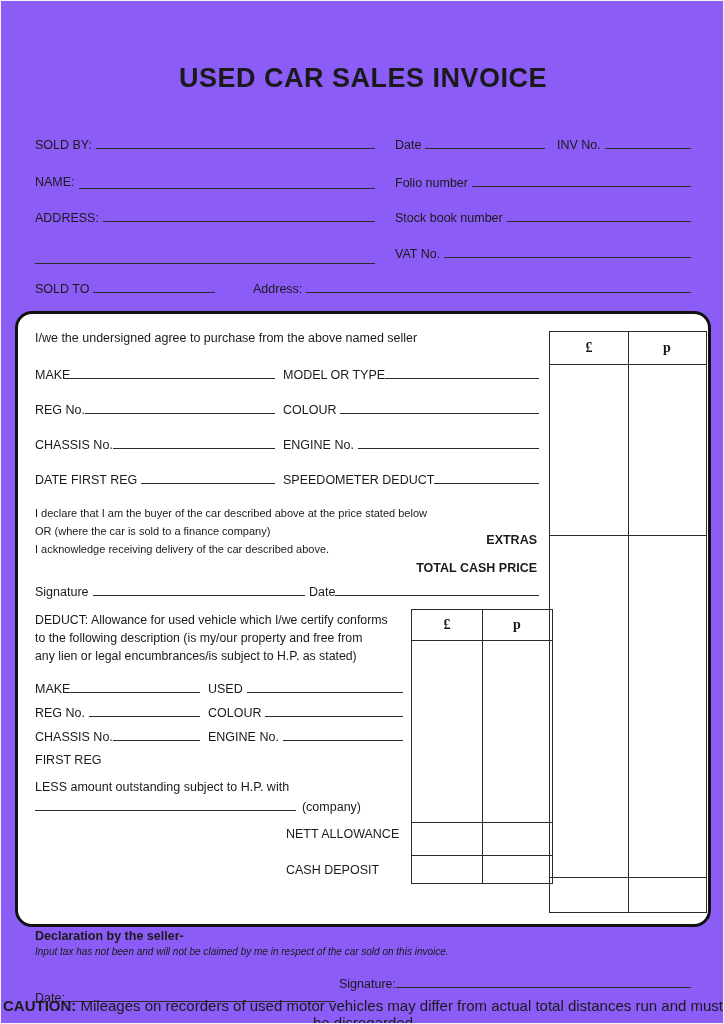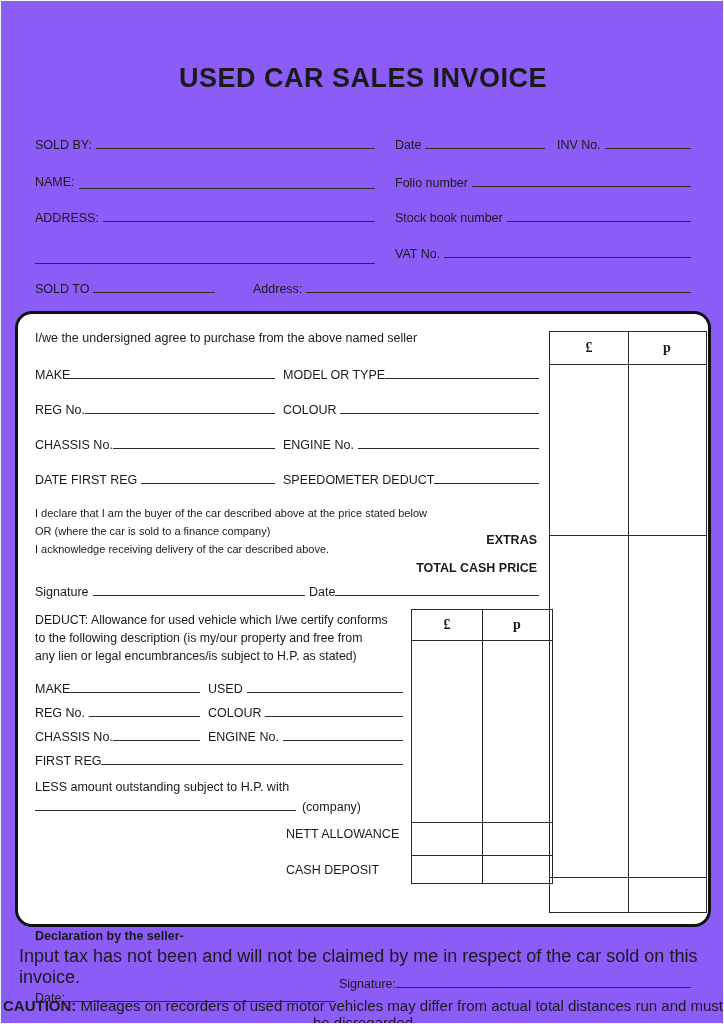--- a/index.html
+++ b/index.html
@@ -184,23 +184,24 @@
   
   .footer-title {
     position: absolute;
     left: 34px;
     top: 928px;
     font-size: 12.5px;
     font-weight: bold;
   }
   .footer-text {
     position: absolute;
-    left: 18px;
+    left: 34px;
     top: 945px;
-    font-size: 18px;
+    font-size: 10px;
+    font-style: italic;
   }
   .caution {
     position: absolute;
     left: 0;
     top: 996px;
     width: 724px;
     text-align: center;
     font-size: 15px;
   }
   .caution b { font-weight: bold; }
@@ -360,21 +361,21 @@
 
   <div class="fld" style="left:34px; top:728px; width:165px;">
     <span class="lab">CHASSIS No.</span>
     <span class="rule" style="margin-left:0;"></span>
   </div>
   <div class="fld" style="left:207px; top:728px; width:195px;">
     <span class="lab">ENGINE No.</span>
     <span class="rule"></span>
   </div>
 
-  <div class="fld" style="left:34px; top:752px; width:368px;">
+  <div class="fld" style="left:34px; top:752px; width:368px;flex-direction:column;">
     <span class="lab">FIRST REG</span>
     <span class="rule" style="margin-left:0;"></span>
   </div>
 
   <div class="row-label" style="left:34px; top:779px;">LESS amount outstanding subject to H.P. with</div>
 
   <div class="fld" style="left:34px; top:798px; width:326px;">
     <span class="rule" style="margin-left:0;"></span>
     <span class="lab" style="margin-left:6px;">(company)</span>
   </div>

